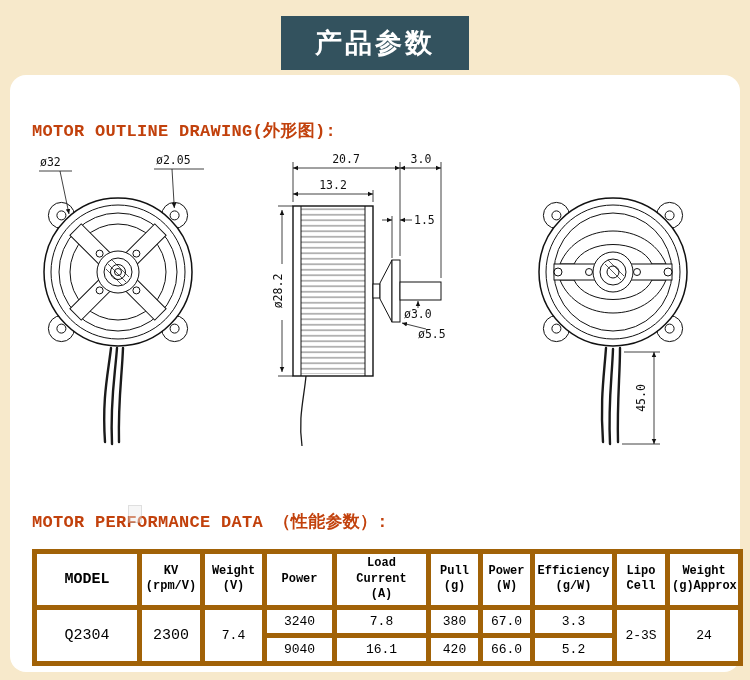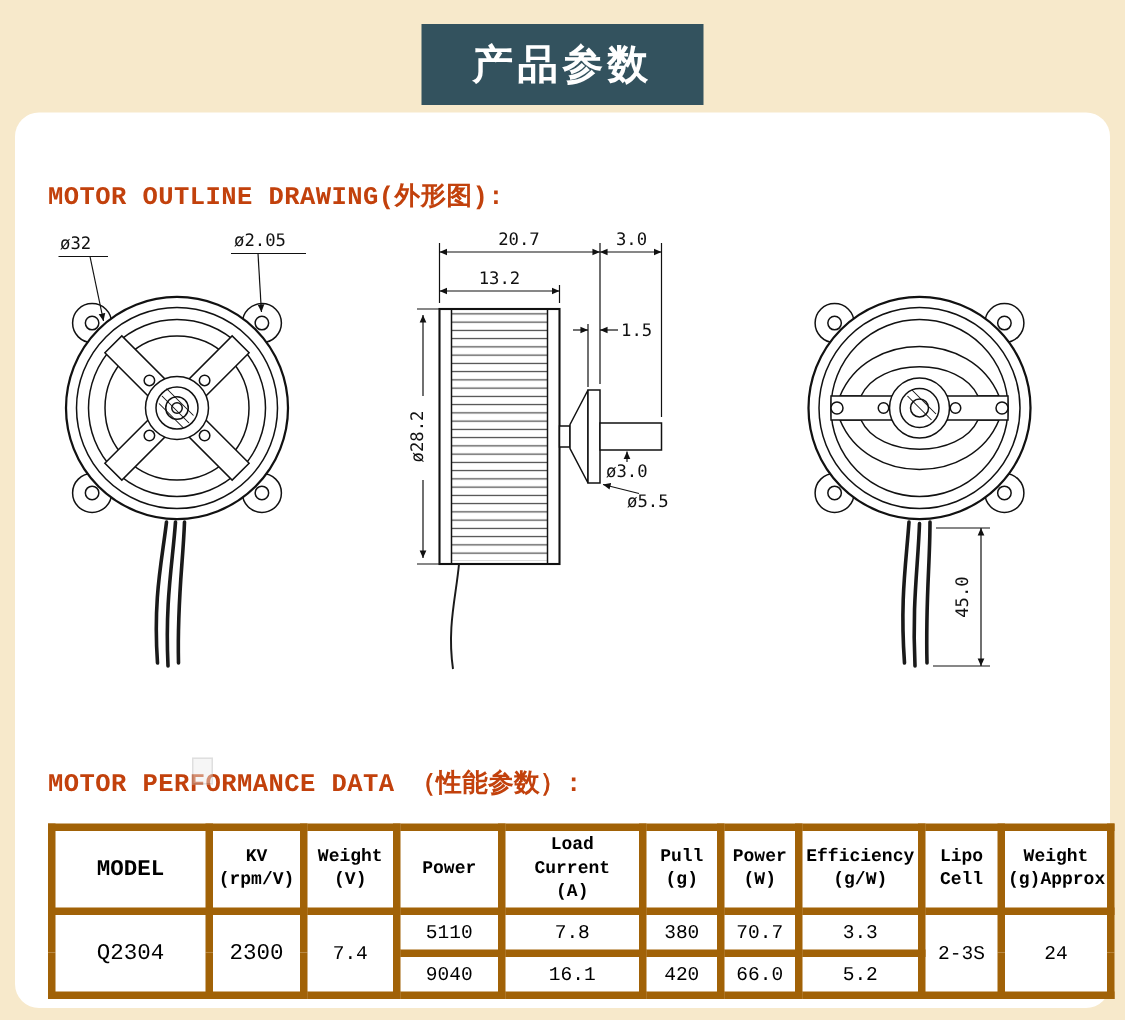--- a/index.html
+++ b/index.html
@@ -253,24 +253,24 @@
 Cell</th>
           <th>Weight
 (g)Approx</th>
         </tr>
       </thead>
       <tbody>
         <tr>
           <td class="big" rowspan="2">Q2304</td>
           <td class="big" rowspan="2">2300</td>
           <td rowspan="2">7.4</td>
-          <td>5110</td>
+          <td>3240</td>
           <td>7.8</td>
           <td>380</td>
-          <td>70.7</td>
+          <td>67.0</td>
           <td>3.3</td>
           <td rowspan="2">2-3S</td>
           <td rowspan="2">24</td>
         </tr>
         <tr>
           <td>9040</td>
           <td>16.1</td>
           <td>420</td>
           <td>66.0</td>
           <td>5.2</td>

